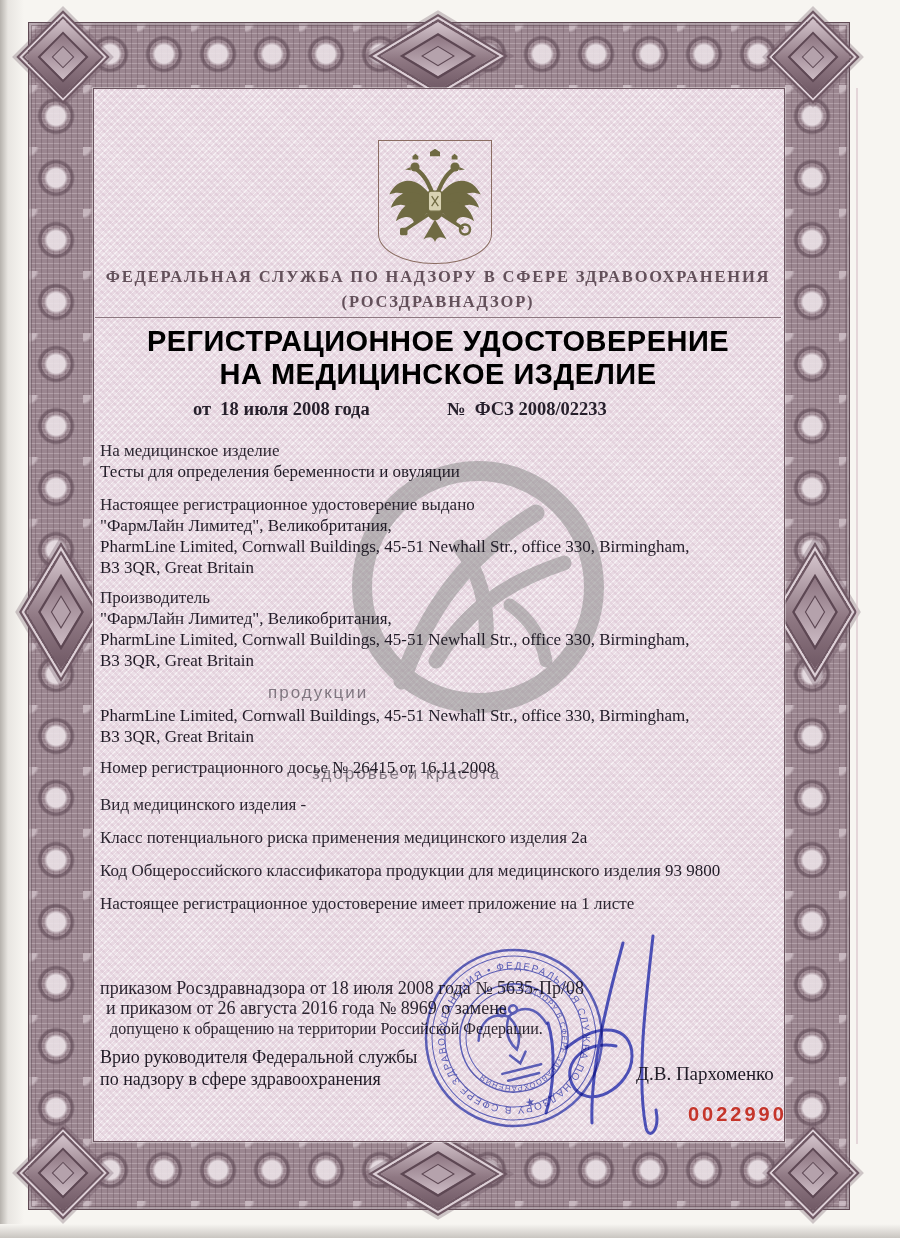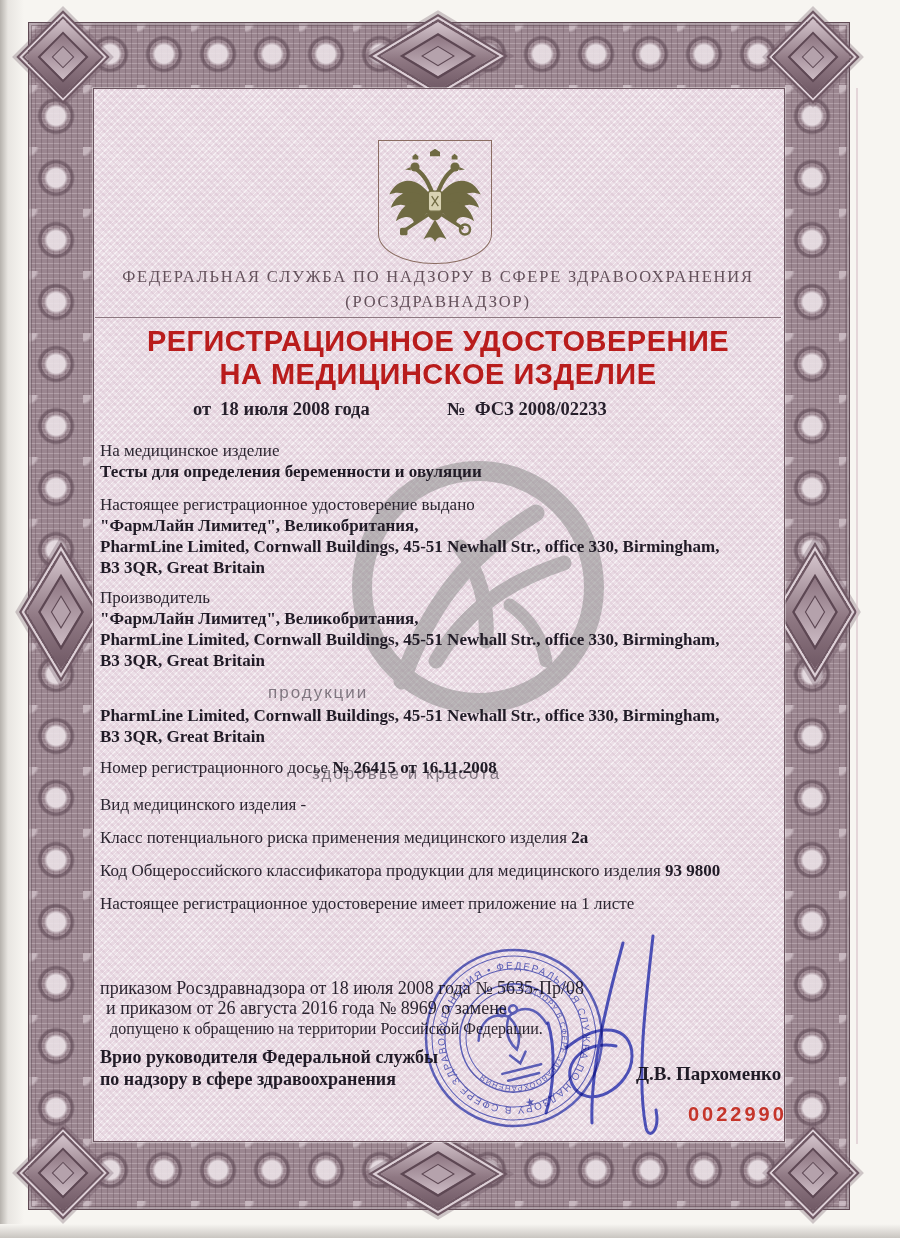--- a/index.html
+++ b/index.html
@@ -51,26 +51,26 @@
   .wm-logo{left:340px;top:455px;width:280px;height:270px;}
   .wm-brand{left:268px;top:682px;font-size:98px;letter-spacing:2px;color:#8a8a8a;}
   .wm-tagline{left:312px;top:763px;font-size:31px;letter-spacing:2px;color:#9a9a9a;}
 
   
   .emblem{position:absolute;left:378px;top:140px;width:112px;height:122px;z-index:3;
         border:1px solid #8a6d62;border-bottom-left-radius:56px 30px;border-bottom-right-radius:56px 30px;
         display:flex;align-items:center;justify-content:center;}
 
   .t{position:absolute;z-index:3;color:#2b2530;font-size:17px;line-height:21px;white-space:nowrap;}
-  .b{font-weight:bold;color:#201b26;}
-  .center{left:93px;width:690px;text-align:center;}
+  .b{font-weight:normal;color:#201b26;}
+  .center{left:93px;width:690px;text-align:center;font-weight:bold;}
   .authority{color:#63505a;font-size:16.5px;letter-spacing:1.8px;}
   .divider{position:absolute;left:95px;top:317px;width:686px;height:1px;background:#8d7780;z-index:3;}
   .title{font-family:"Liberation Sans",sans-serif;font-weight:bold;font-size:29px;
-        color:#b91c1c;letter-spacing:.5px;}
+        color:#000000;letter-spacing:.5px;}
   .dateline{font-weight:bold;font-size:18.5px;color:#261f2b;white-space:pre;}
   .serial{position:absolute;left:688px;top:1103px;z-index:6;font-family:Liberation Sans, sans-serif;
         font-weight:bold;font-size:20px;letter-spacing:3px;color:#c5352b;}
 
   .stamp{position:absolute;left:418px;top:942px;width:192px;height:192px;z-index:4;
         color:#3c47bd;opacity:.8;transform:rotate(-14deg);mix-blend-mode:multiply;}
   .sig{position:absolute;left:528px;top:928px;width:152px;height:212px;z-index:5;
         color:#3f49c5;opacity:.9;mix-blend-mode:multiply;}
 </style>
 </head>

